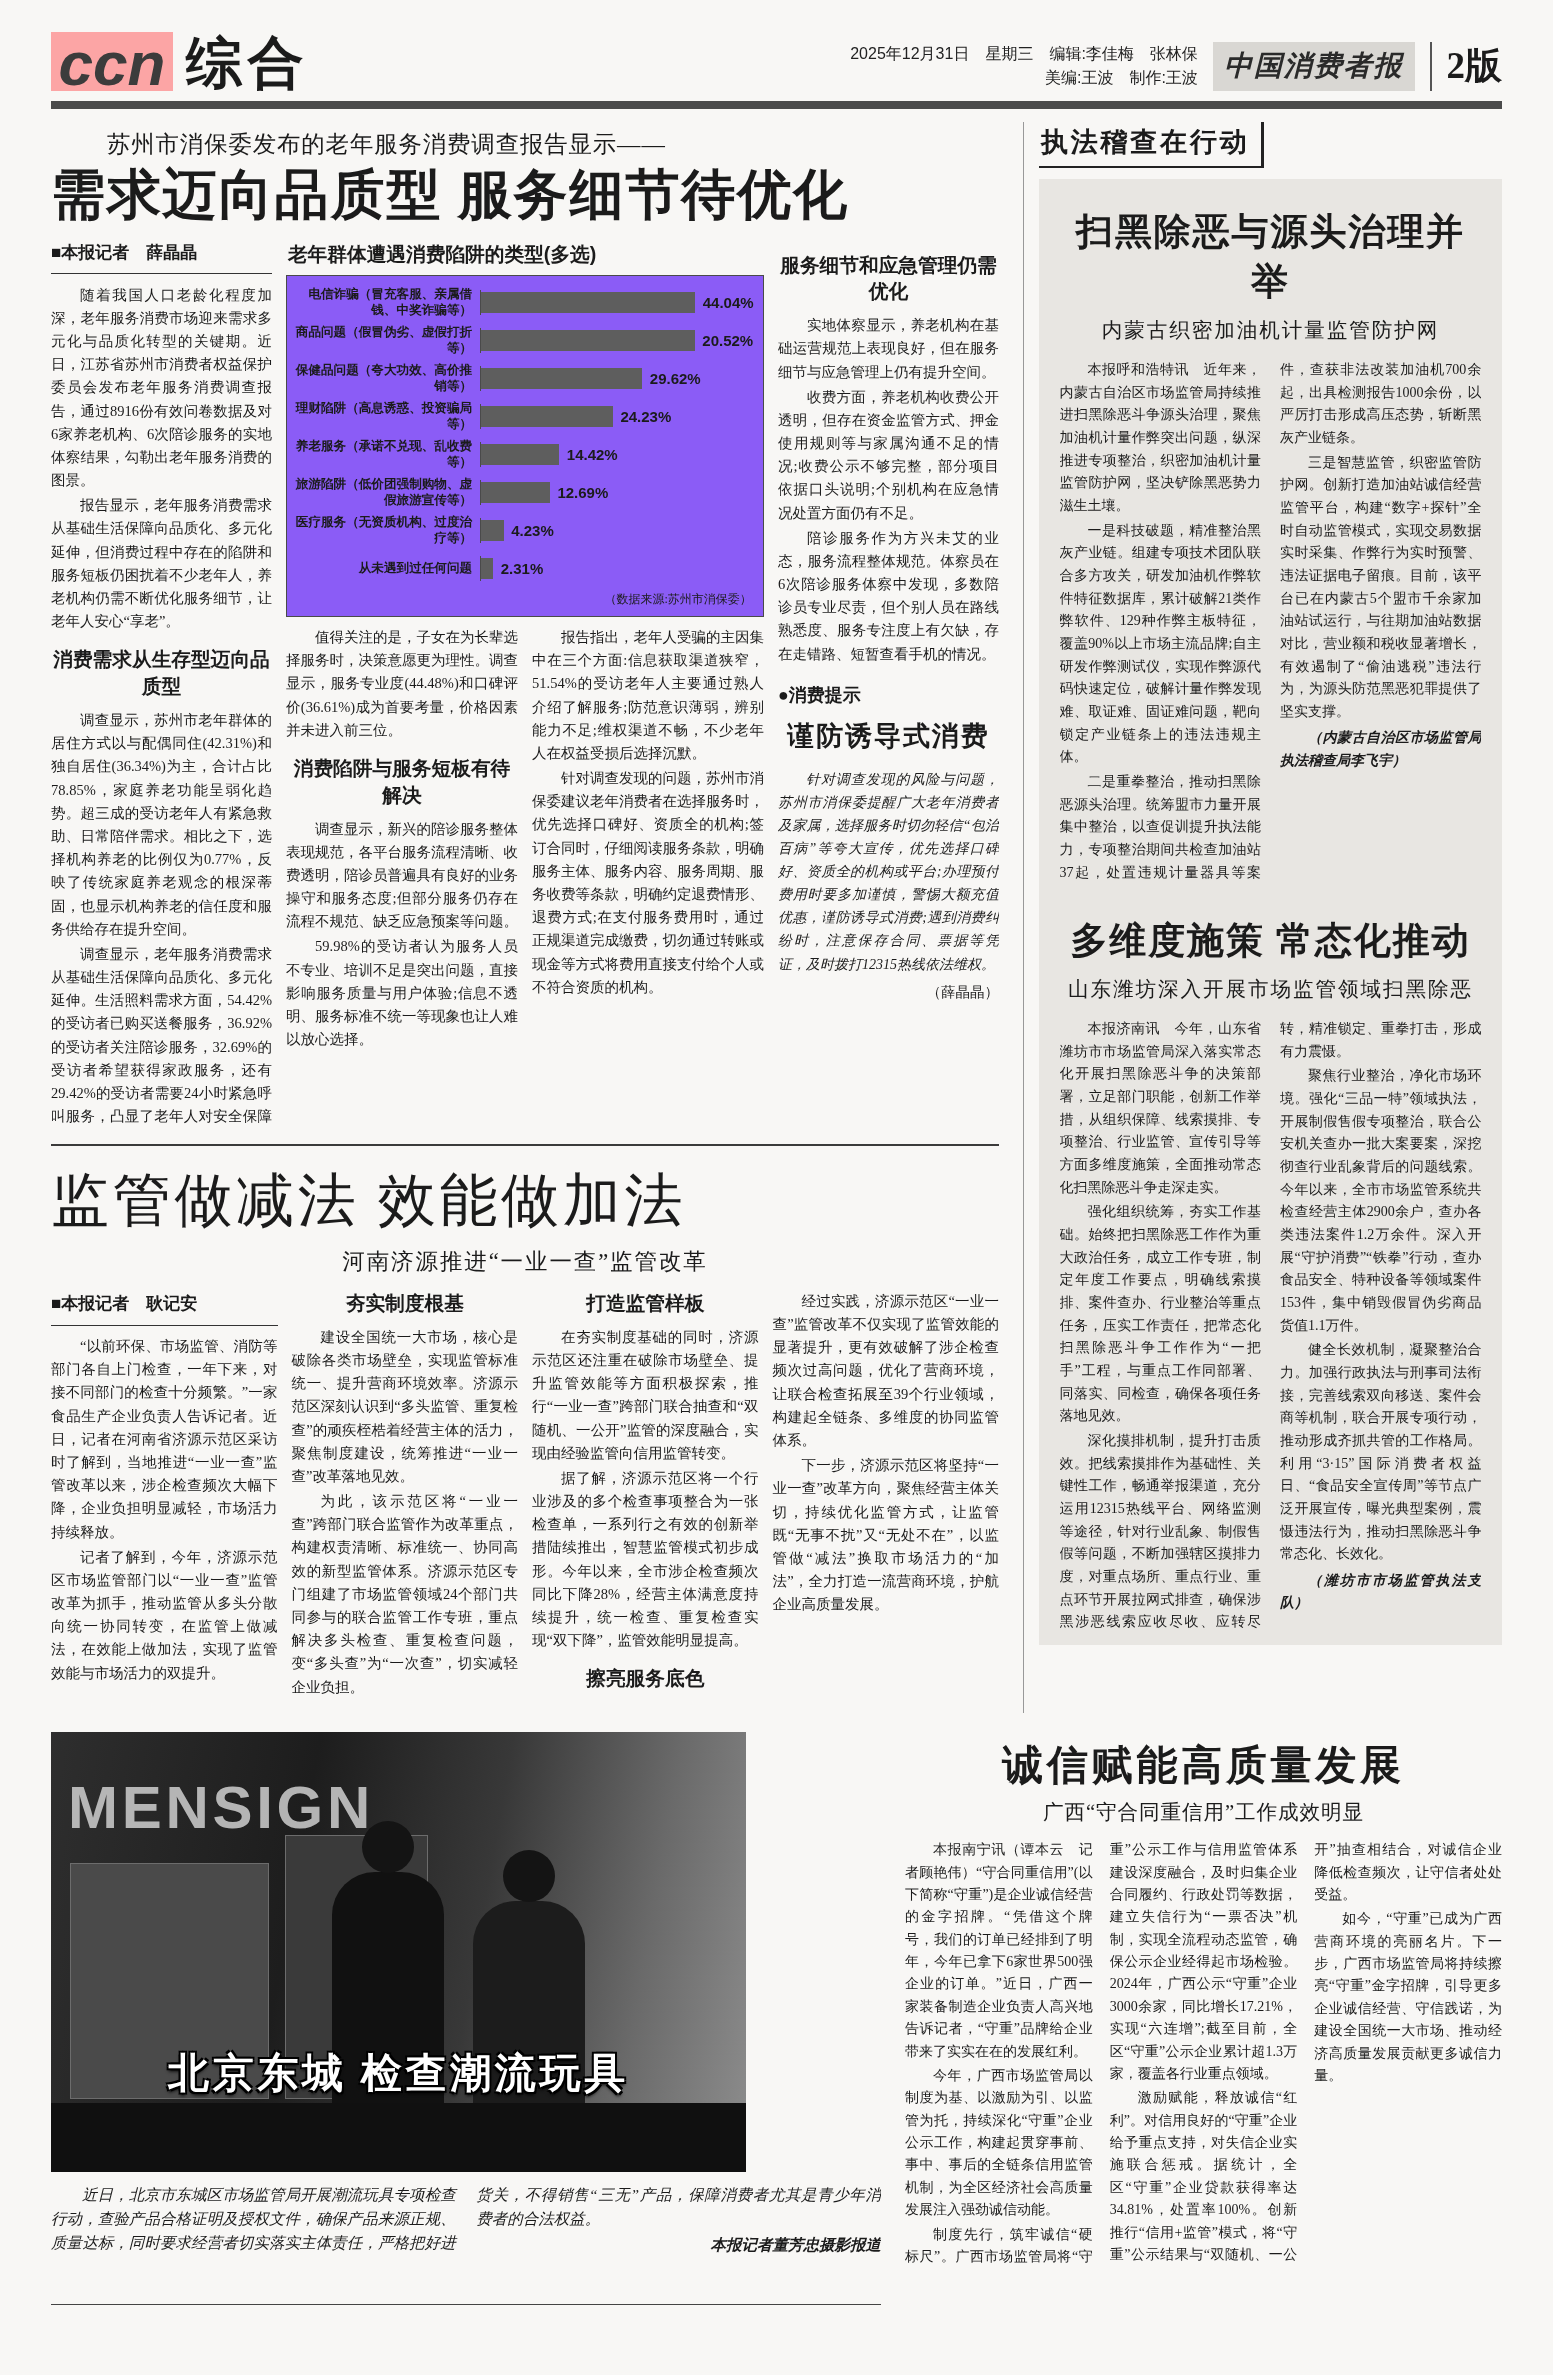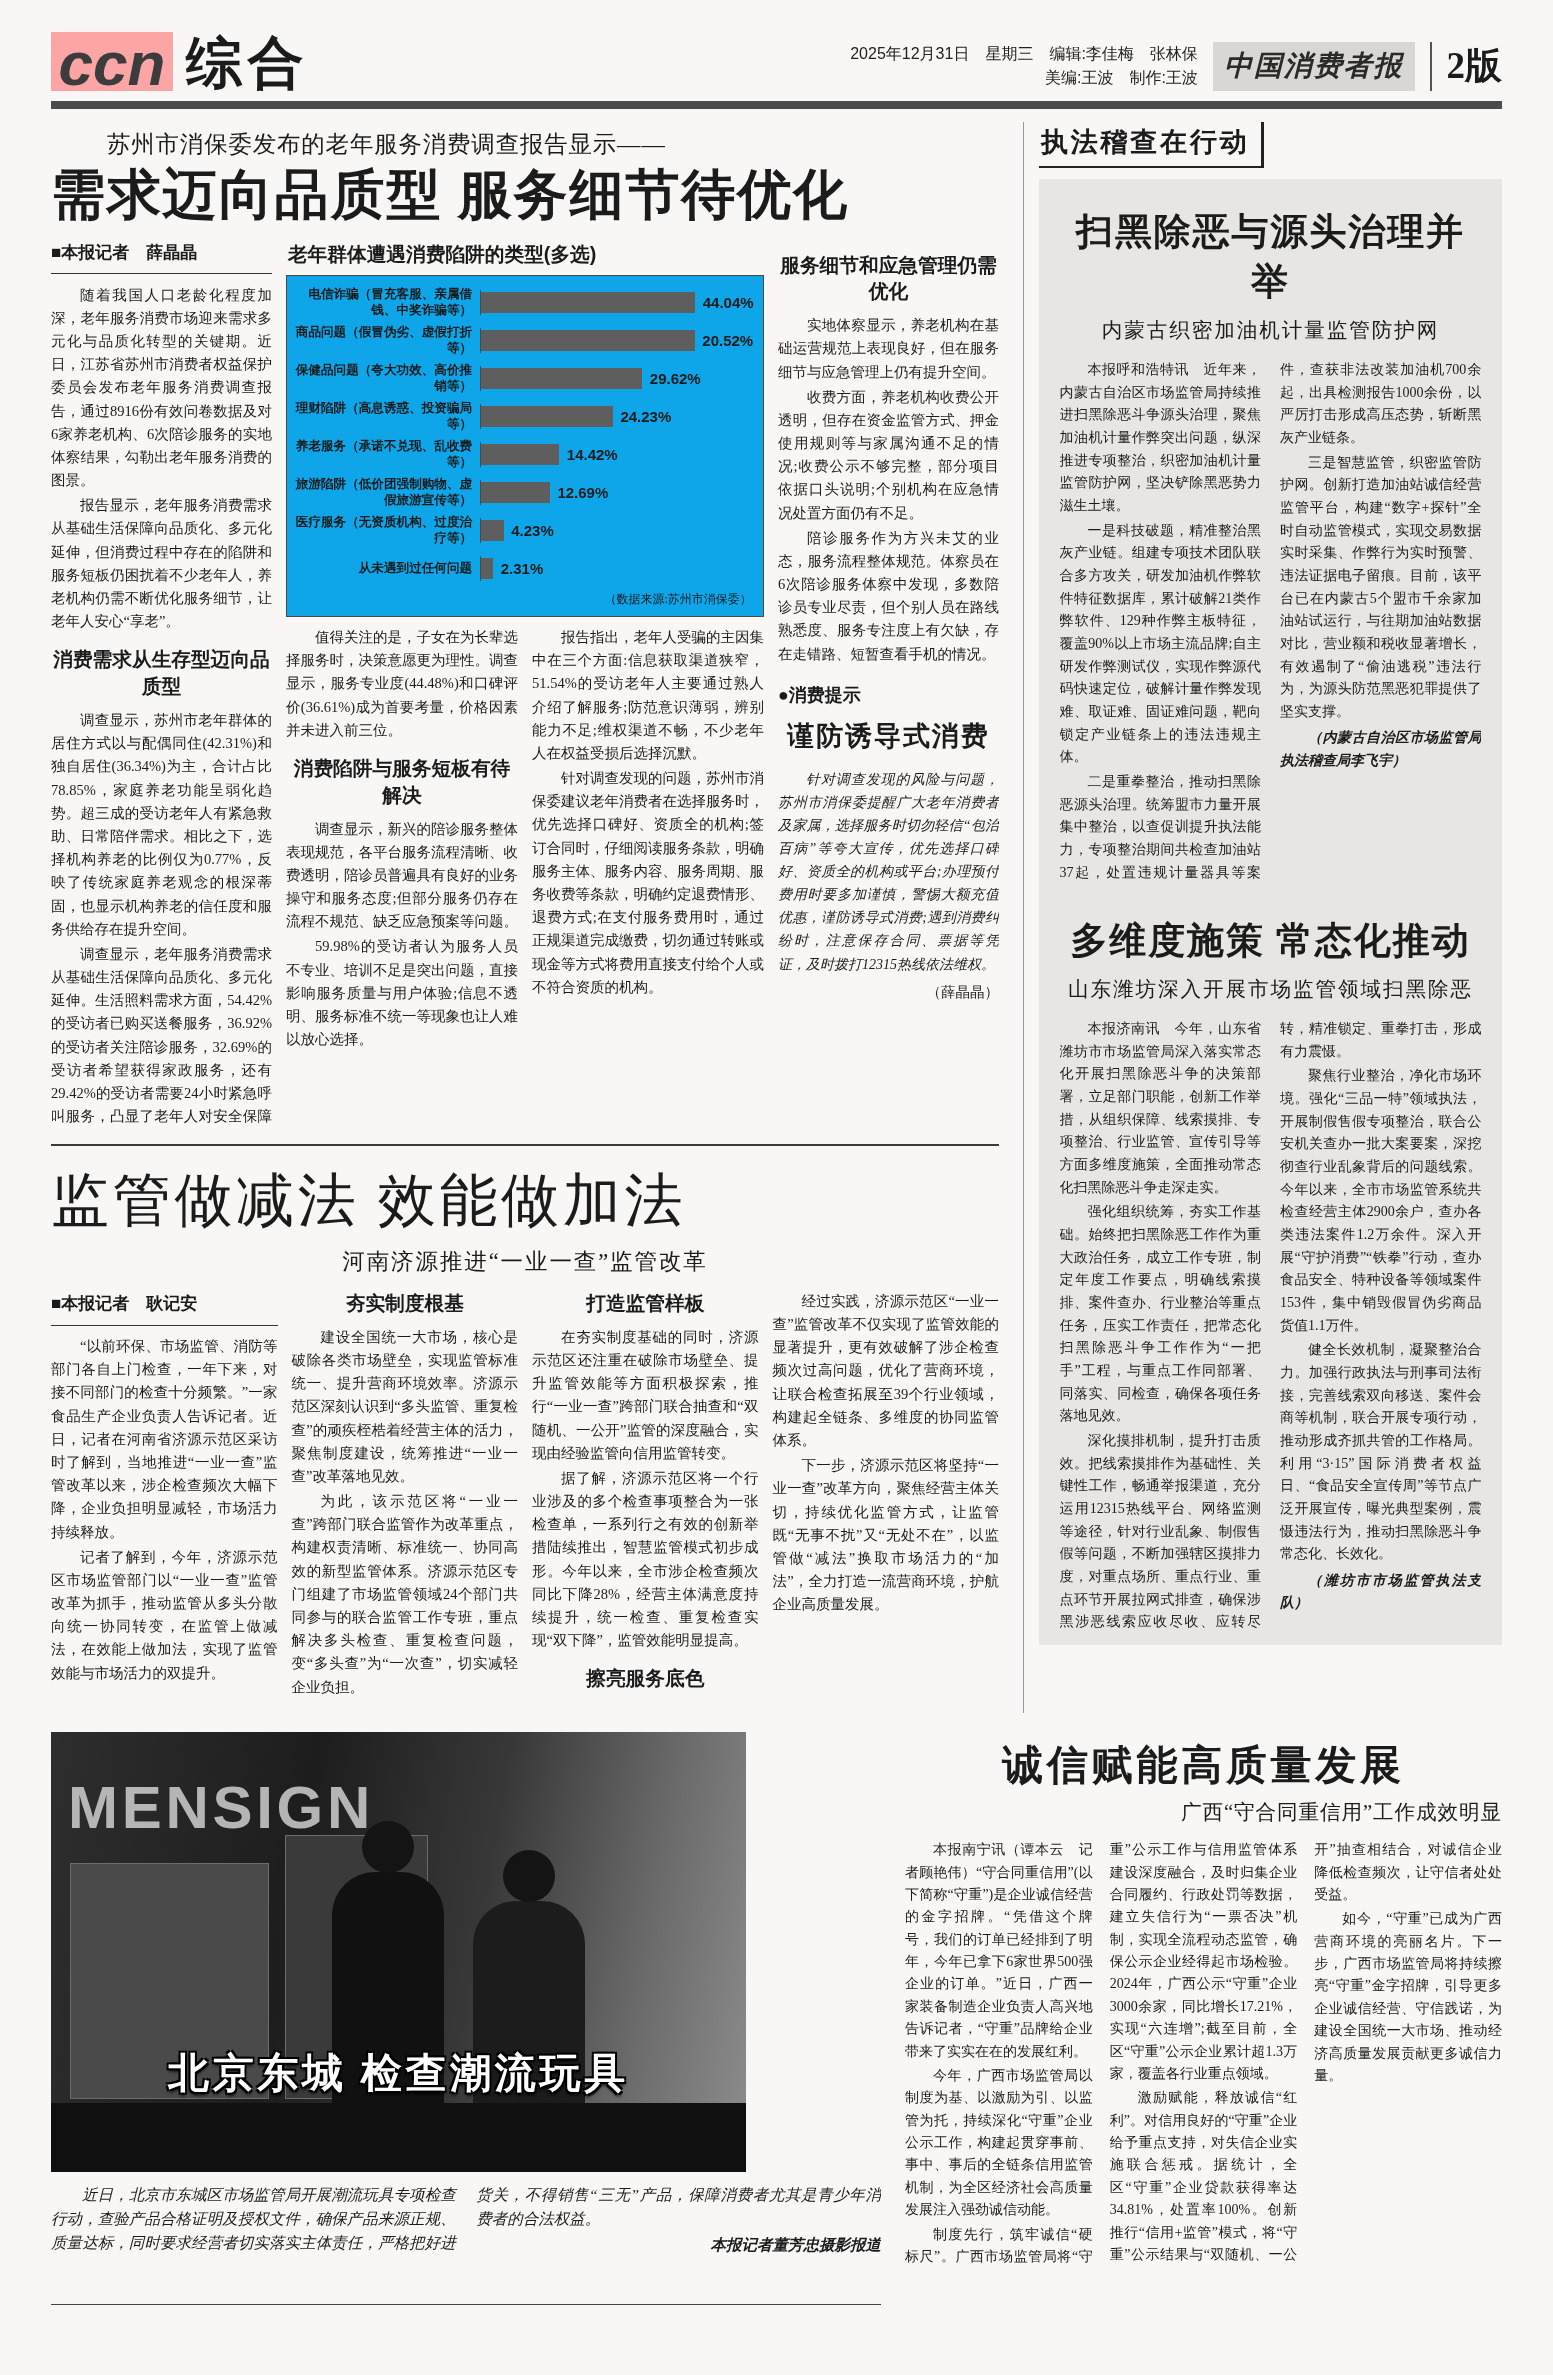--- a/index.html
+++ b/index.html
@@ -34,21 +34,21 @@
          text-align:center;line-height:1.35;margin:13px 0 9.4px;text-indent:0;}
   .blk-byline{font-family:"Liberation Sans",sans-serif;font-weight:bold;font-size:17px;
               border-bottom:1.9px solid #333;padding-bottom:7.5px;margin:0 0 9.4px;text-indent:0;}
   .blk-attr{font-style:italic;font-weight:bold;text-indent:2em;margin-top:3.7px;}
   .blk-sig{text-align:right;margin-top:5.6px;}
   .blk-credit{text-align:right;font-weight:bold;}
   .lcol{overflow:hidden;height:100%;}
 
   
   .chart-title{font-family:"Liberation Sans",sans-serif;font-weight:bold;font-size:19.7px;margin:1.9px 0 7.5px 1.9px;}
-  .chart-box{border:1.9px solid #4a4a4a;padding:7.5px 9.4px 5.6px 5.6px;background:#0ea5e9;}
+  .chart-box{border:1.9px solid #4a4a4a;padding:7.5px 9.4px 5.6px 5.6px;background:#8b5cf6;}
   .bar-row{display:flex;align-items:center;min-height:38px;}
   .bar-label{width:187px;font-family:"Liberation Sans",sans-serif;font-weight:bold;
              font-size:12.6px;line-height:1.25;text-align:right;padding-right:7.5px;box-sizing:border-box;}
   .bar-zone{flex:1;display:flex;align-items:center;border-left:1.9px solid #4a4a4a;padding:1.9px 0;}
   .bar{height:20.6px;background:#5e5e5e;}
   .bar-val{font-family:"Liberation Sans",sans-serif;font-weight:bold;font-size:15px;margin-left:7.5px;white-space:nowrap;}
   .chart-src{text-align:right;font-size:12px;margin:3.7px 1.9px 1.9px;}
   .mid-two{columns:2;column-gap:14px;column-fill:auto;height:440px;overflow:hidden;margin-top:9.4px;}
 
   
@@ -88,21 +88,21 @@
   .person:before{content:"";position:absolute;top:-51px;left:30px;width:52px;height:52px;border-radius:50%;background:#141414;}
   .counter{position:absolute;bottom:0;left:0;width:100%;height:69px;background:#101010;}
   .photo-title{position:absolute;bottom:71px;width:100%;text-align:center;color:#fff;font-weight:bold;
         font-size:41px;letter-spacing:3.7px;
         text-shadow:1.9px 1.9px 0 #000,-1.9px 1.9px 0 #000,1.9px -1.9px 0 #000,-1.9px -1.9px 0 #000,0 2.8px 3.7px #000;}
   .photo-caption{margin-top:11.2px;columns:2;column-gap:20.6px;column-fill:auto;height:111px;overflow:hidden;
         font-size:15.5px;line-height:1.55;text-align:justify;font-style:italic;}
   .photo-rule{border-bottom:1.9px solid #444;margin-top:9.4px;}
   .bottom-story{flex:1;min-width:0;}
   .bot-headline{font-size:41px;font-weight:bold;text-align:center;letter-spacing:3.7px;margin:5.6px 0 5.6px;}
-  .bot-sub{font-size:20.6px;text-align:right;letter-spacing:0.9px;margin-bottom:13px;}
+  .bot-sub{font-size:20.6px;text-align:center;letter-spacing:0.9px;margin-bottom:13px;}
   .bot-cols{columns:3;column-gap:17px;column-fill:auto;height:448px;overflow:hidden;text-align:justify;
             font-size:14px;line-height:1.6;}
 </style>
 </head>
 <body>
 
 <div class="page">
 
   <div class="masthead">
     <div class="mast-left">

